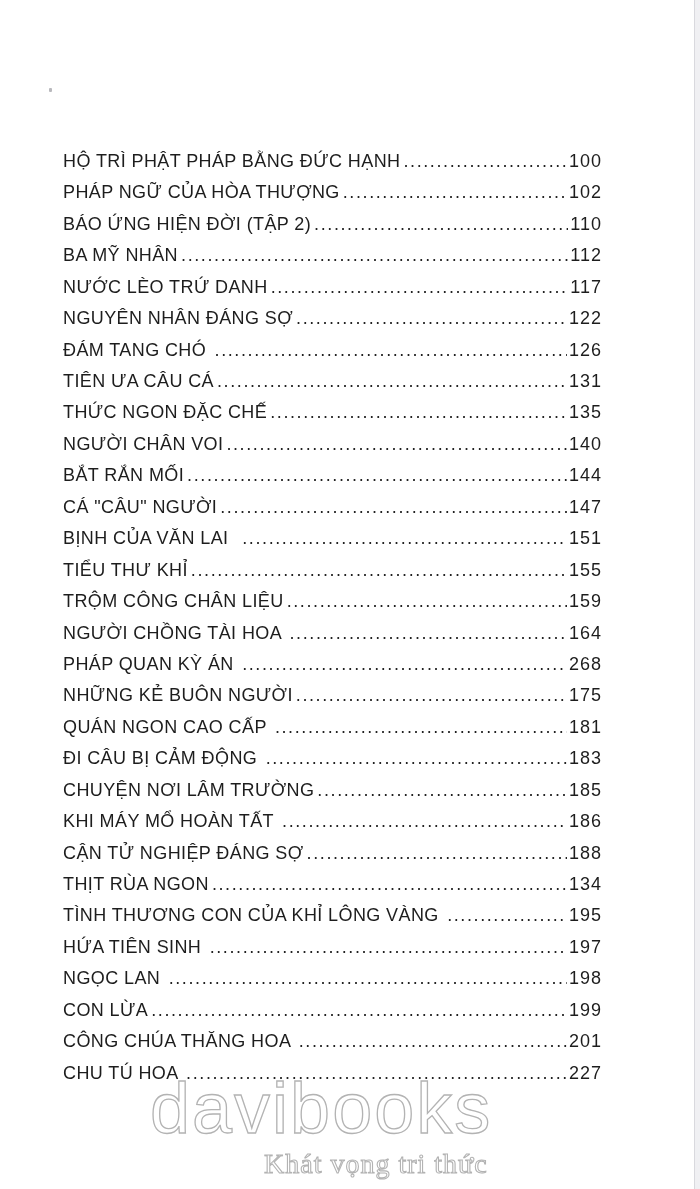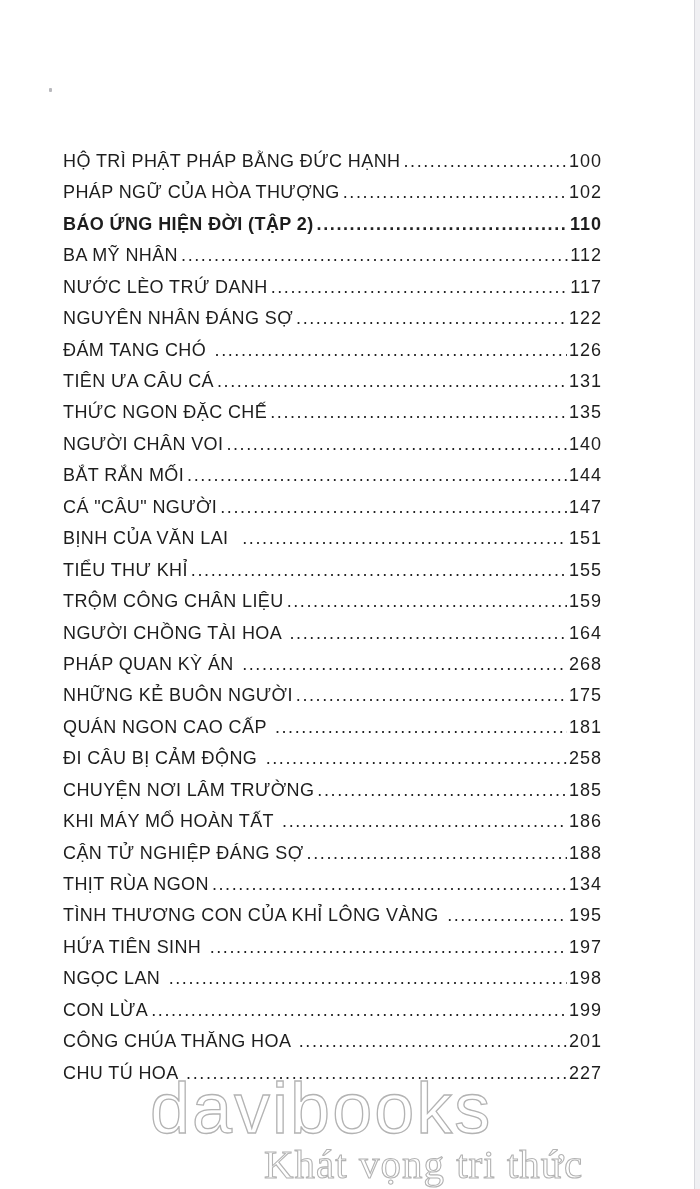--- a/index.html
+++ b/index.html
@@ -24,21 +24,21 @@
     z-index: 2;
   }
   .row {
     display: flex;
     align-items: flex-end;
     height: 31.45px;
     line-height: 31.45px;
     font-size: 18px;
     letter-spacing: 0.4px;
   }
-  .row.bold { font-weight: bold; }
+  .row.bold { font-weight: normal; }
   .t {
     white-space: pre;
     flex: 0 0 auto;
   }
   .dots {
     flex: 1 1 auto;
     overflow: hidden;
     white-space: nowrap;
     margin: 0 2px 0 3px;
     letter-spacing: 1.6px;
@@ -62,21 +62,21 @@
     letter-spacing: 2px;
     color: transparent;
     -webkit-text-stroke: 1.3px #b3b3b3;
     white-space: nowrap;
   }
   .wm-tag {
     position: absolute;
     left: 264px;
     top: 1146px;
     font-family: "Liberation Serif", serif;
-    font-size: 41px;
+    font-size: 28px;
     line-height: 36px;
     letter-spacing: 1px;
     color: transparent;
     -webkit-text-stroke: 1.1px #b3b3b3;
     white-space: nowrap;
   }
   
   .edge-shade {
     position: absolute;
     top: 0; right: 0;
@@ -202,21 +202,21 @@
       <span class="p">175</span>
     </li>
       <li class="row">
       <span class="t">QUÁN NGON CAO CẤP </span>
       <span class="dots">..........................................................................................................................................................................</span>
       <span class="p">181</span>
     </li>
       <li class="row">
       <span class="t">ĐI CÂU BỊ CẢM ĐỘNG </span>
       <span class="dots">..........................................................................................................................................................................</span>
-      <span class="p">258</span>
+      <span class="p">183</span>
     </li>
       <li class="row">
       <span class="t">CHUYỆN NƠI LÂM TRƯỜNG</span>
       <span class="dots">..........................................................................................................................................................................</span>
       <span class="p">185</span>
     </li>
       <li class="row">
       <span class="t">KHI MÁY MỔ HOÀN TẤT </span>
       <span class="dots">..........................................................................................................................................................................</span>
       <span class="p">186</span>

